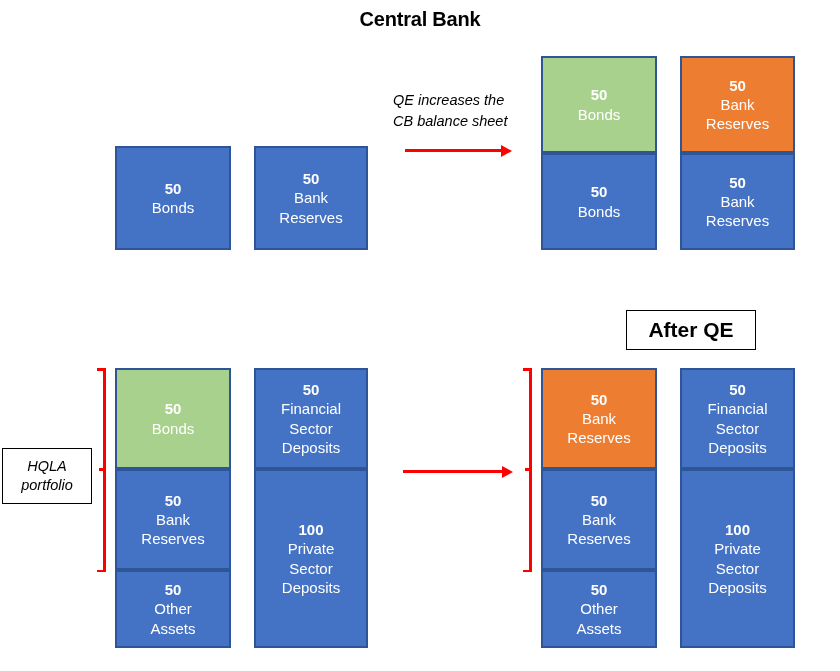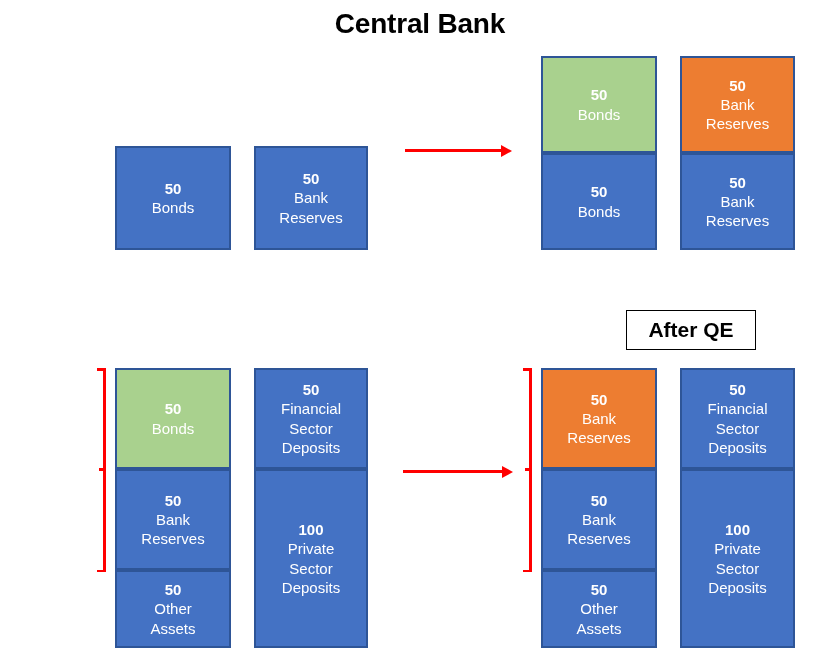--- a/index.html
+++ b/index.html
@@ -19,21 +19,21 @@
     overflow: hidden;
   }
 
   
   .section-title {
     position: absolute;
     width: 100%;
     left: 0;
     text-align: center;
     font-weight: bold;
-    font-size: 28px;
+    font-size: 20px;
     color: #000000;
     letter-spacing: -0.2px;
   }
   #title-central-bank { top: 8px; }
   #title-commercial-bank { top: 271px; }
 
   
   .stack {
     position: absolute;
     display: flex;
@@ -161,20 +161,22 @@
   </div>
 
   <div class="stack" id="cb-before-liabs" style="left:254px; top:146px; width:114px; height:104px;">
     <div class="seg blue" style="flex:1 1 0;">
       <span class="amt">50</span>
       <span class="lbl" style="white-space: pre-line;">Bank
 Reserves</span>
     </div>
   </div>
 
+  <div class="annotation" id="cb-qe-note" style="left: 393px; top: 90px; width: 150px; white-space: pre-line;">QE increases the
+CB balance sheet</div>
 
   <div class="arrow" id="cb-arrow" style="left:405px; top:144px; width:107px;">
     <div class="shaft" style="width:97px;"></div>
     <div class="head" style="left:96px;"></div>
   </div>
 
   <div class="stack" id="cb-after-assets" style="left:541px; top:56px; width:116px; height:194px;">
     <div class="seg green" style="flex:1 1 0;">
       <span class="amt">50</span>
       <span class="lbl">Bonds</span>
@@ -195,20 +197,24 @@
       <span class="amt">50</span>
       <span class="lbl" style="white-space: pre-line;">Bank
 Reserves</span>
     </div>
   </div>
 
 
 
   <div class="phase-box" id="label-after-qe" style="left:626px; top:310px; width:130px; height:40px;">After QE</div>
 
+  <div id="hqla-box" style="left:2px; top:448px; width:90px; height:56px;">
+    <span>HQLA</span>
+    <span>portfolio</span>
+  </div>
 
   <div class="bracket" id="hqla-bracket-before" style="left:96px; top:368px; height:204px;">
     <div class="spine"></div>
     <div class="tip top"></div>
     <div class="tip mid" style="top:100px;"></div>
     <div class="tip bottom"></div>
   </div>
 
   <div class="stack" id="cob-before-assets" style="left:115px; top:368px; width:116px; height:280px;">
     <div class="seg green" style="height:101px;">

